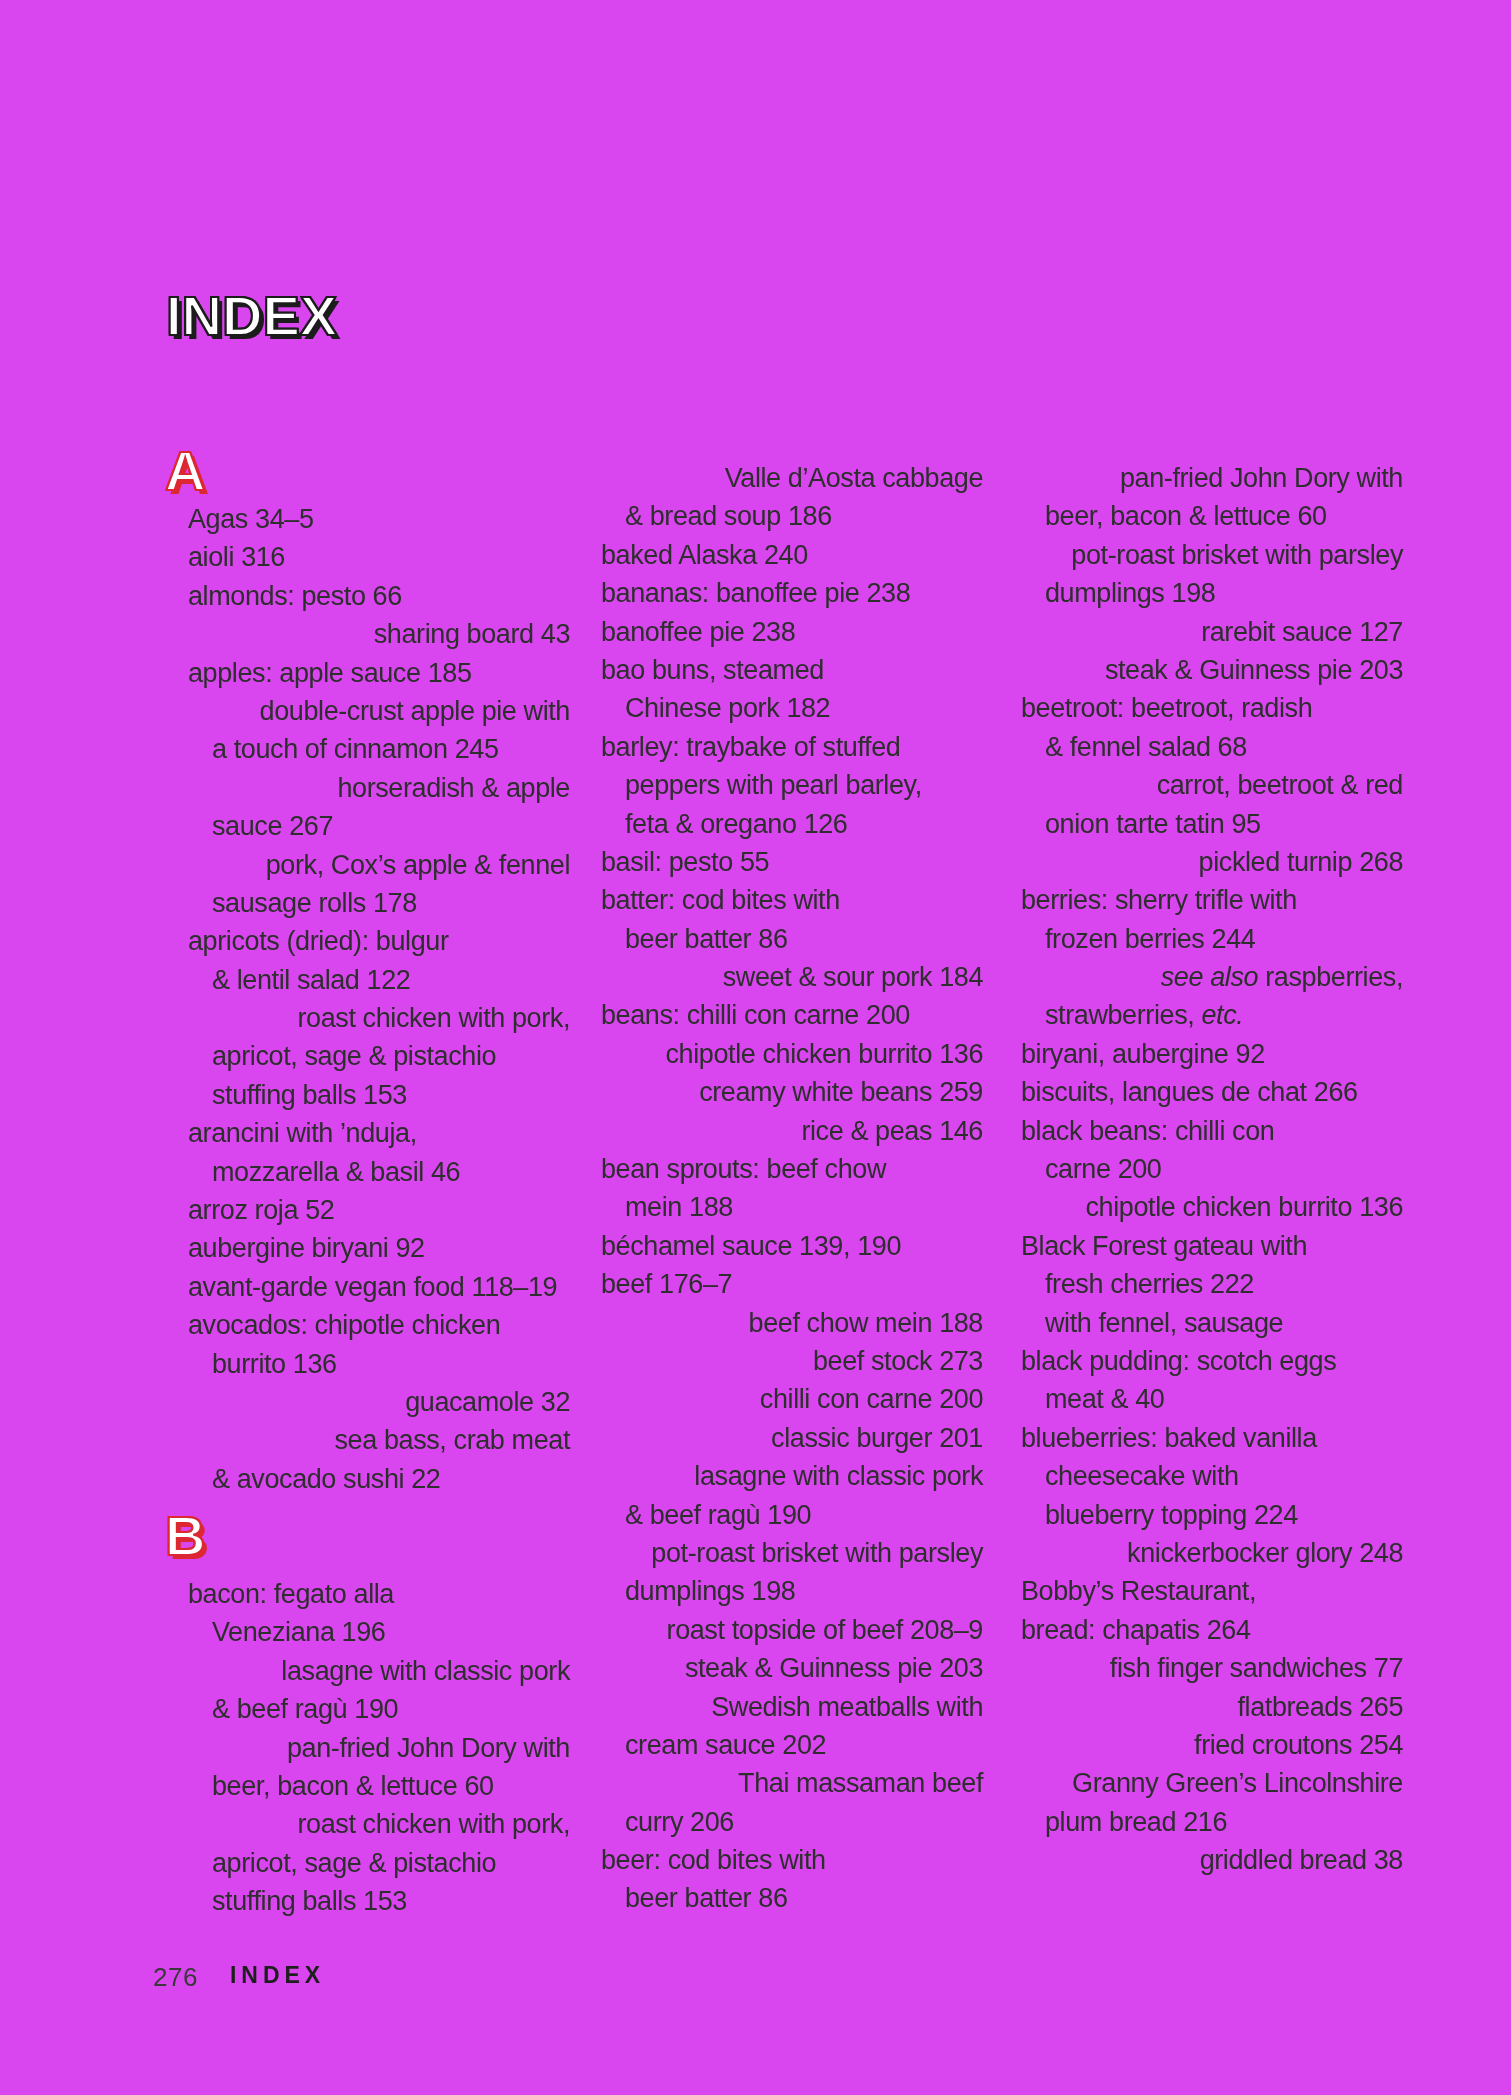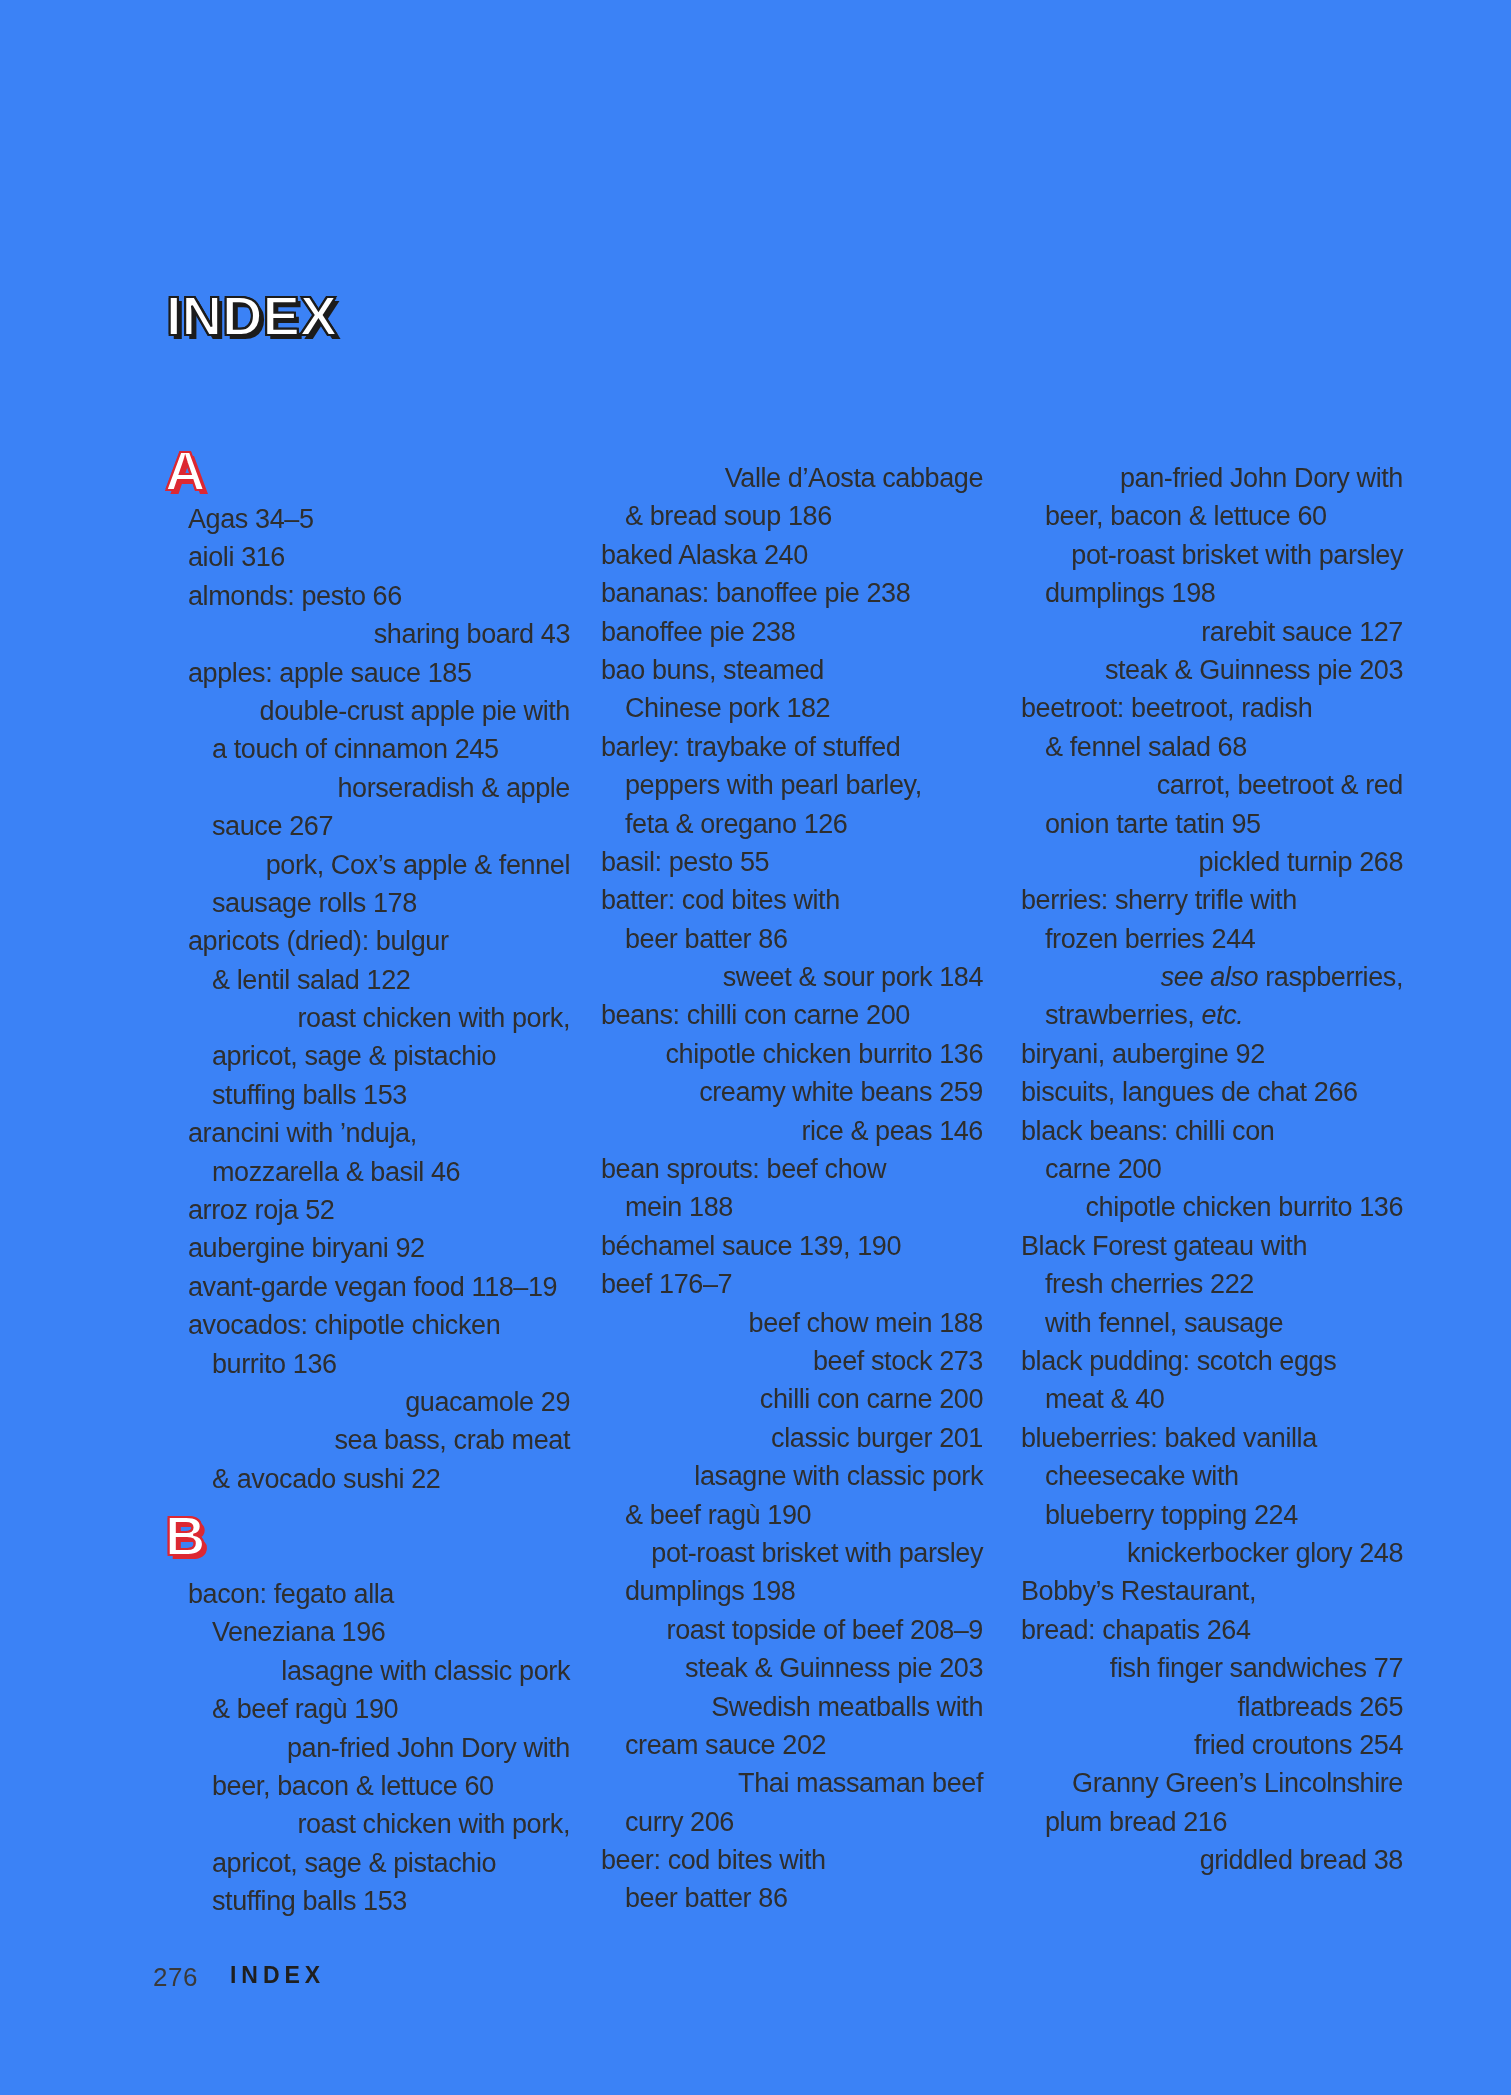--- a/index.html
+++ b/index.html
@@ -1,19 +1,19 @@
 <!DOCTYPE html>
 <html><head>
 <meta charset="utf-8">
 <style>
   html,body{margin:0;padding:0;background:#ffffff;}
   .page{
     position:relative;
     width:1511px;height:2095px;
-    background:#3b82f6;
+    background:#d946ef;
     font-family:"Liberation Sans","DejaVu Sans",sans-serif;
     color:#2e2e2e;
     overflow:hidden;
   }
   
   .big-title{
     position:absolute;left:166px;top:288px;
     margin:0;
     font-size:56px;line-height:1;font-weight:700;
     letter-spacing:0px;
@@ -85,21 +85,21 @@
       <div class="line indent-1">roast chicken with pork,</div>
       <div class="line indent-2">apricot, sage &amp; pistachio</div>
       <div class="line indent-2">stuffing balls 153</div>
       <div class="line indent-0">arancini with ’nduja,</div>
       <div class="line indent-2">mozzarella &amp; basil 46</div>
       <div class="line indent-0">arroz roja 52</div>
       <div class="line indent-0">aubergine biryani 92</div>
       <div class="line indent-0">avant-garde vegan food 118–19</div>
       <div class="line indent-0">avocados: chipotle chicken</div>
       <div class="line indent-2">burrito 136</div>
-      <div class="line indent-1">guacamole 29</div>
+      <div class="line indent-1">guacamole 32</div>
       <div class="line indent-1">sea bass, crab meat</div>
       <div class="line indent-2">&amp; avocado sushi 22</div>
       <div class="section-slot mid">
         <span class="section-letter">B</span>
       </div>
       <div class="line indent-0">bacon: fegato alla</div>
       <div class="line indent-2">Veneziana 196</div>
       <div class="line indent-1">lasagne with classic pork</div>
       <div class="line indent-2">&amp; beef ragù 190</div>
       <div class="line indent-1">pan-fried John Dory with</div>

